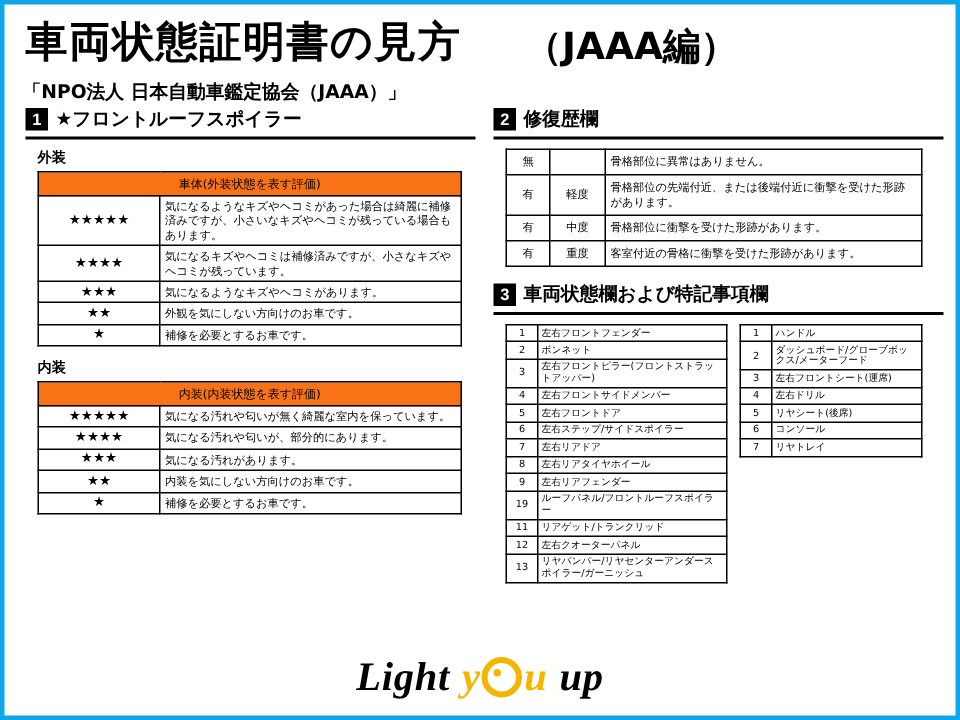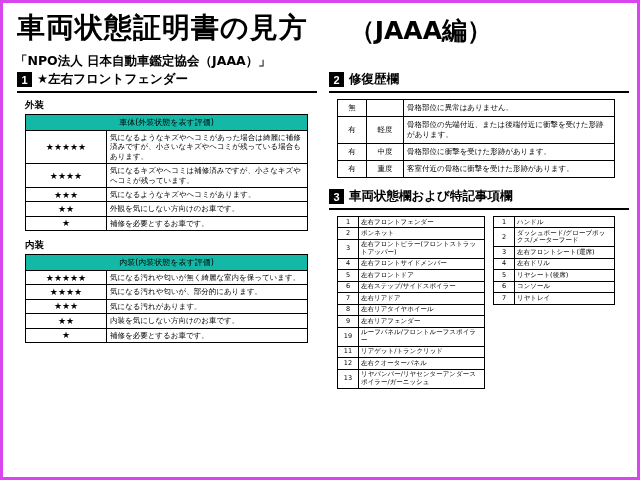--- a/index.html
+++ b/index.html
@@ -6,21 +6,21 @@
   body{
     width:640px;height:480px;
     background:#ffffff;
     font-family:"Liberation Sans","DejaVu Sans",sans-serif;
     color:#000;
     overflow:hidden;
   }
   .page{
     position:relative;
     width:640px;height:480px;
-    border:3px solid #d946ef;
+    border:3px solid #0ea5e9;
     box-sizing:border-box;
     background:#fff;
   }
   
   .title{
     position:absolute;left:14px;top:6px;width:612px;
     display:flex;align-items:flex-end;
   }
   .title .main{
     font-size:28px;font-weight:bold;letter-spacing:1px;
@@ -43,21 +43,21 @@
     font-family:"Liberation Sans",sans-serif;
   }
   .sec-title{
     font-size:12.5px;font-weight:bold;margin-left:5px;white-space:nowrap;
     font-family:"DejaVu Sans",sans-serif;
   }
   
   table{border-collapse:collapse;font-family:"DejaVu Sans",sans-serif;}
   .tbl td,.tbl th{border:1px solid #000;}
   .lbl-row td{
-    font-size:8px;text-align:center;padding:2px 0;background:#14b8a6;font-weight:normal;
+    font-size:8px;text-align:center;padding:2px 0;background:#f97316;font-weight:normal;
   }
   .stars{
     font-size:9px;text-align:center;letter-spacing:0px;white-space:nowrap;
   }
   .desc{font-size:7.5px;padding:2px 3px;line-height:1.25;}
   
   #left-col{position:absolute;left:14px;top:68px;width:300px;}
   #gaiso-label{font-size:9.5px;font-weight:bold;margin:6px 0 2px 8px;}
   #naiso-label{font-size:9.5px;font-weight:bold;margin:8px 0 2px 8px;}
   .cond-table{width:283px;margin-left:8px;}
@@ -113,21 +113,21 @@
   <div class="title">
     <span class="main">車両状態証明書の見方</span>
     <span class="sub">（JAAA編）</span>
   </div>
   <div class="subtitle">「NPO法人 日本自動車鑑定協会（JAAA）」</div>
 
   <div id="left-col">
 
     <div class="sec-head" style="position:relative;left:0;top:0;">
       <span class="sec-num">1</span>
-      <span class="sec-title">★左右フロントフェンダー</span>
+      <span class="sec-title">★フロントルーフスポイラー</span>
     </div>
     <div style="border-top:2px solid #000;margin-top:3px;width:300px;"></div>
 
     <div id="gaiso-label">外装</div>
 
     <table class="tbl cond-table">
       <tbody>
           <tr class="lbl-row">
         <td colspan="2">車体(外装状態を表す評価)</td>
       </tr>
@@ -311,15 +311,22 @@
         <tr>
               <td class="num">7</td>
               <td>リヤトレイ</td>
             </tr>
       </tbody>
         </table>
     </div>
   </div>
 
   <div class="footer">
+    <div class="light-logo">
+      <span>Light</span>
+      <span class="yellow" style="margin-left:8px;">y</span>
+      <span class="ring"></span>
+      <span class="yellow">u</span>
+      <span style="margin-left:8px;">up</span>
+    </div>
   </div>
 
 </div>
 
 </body></html>

